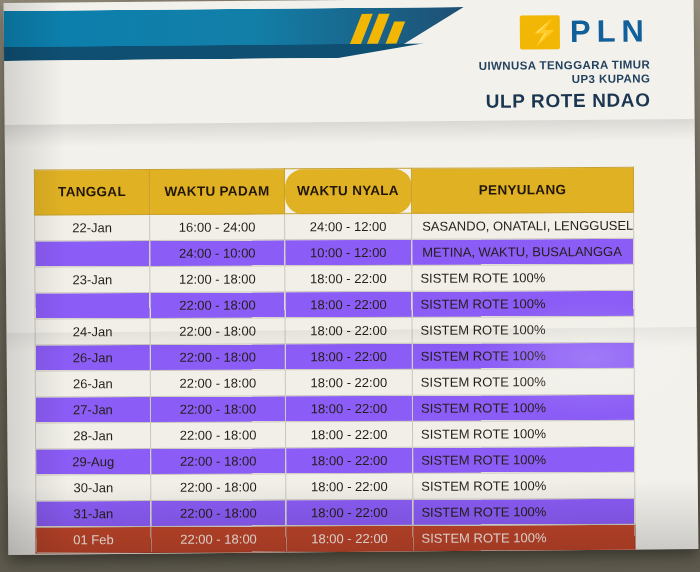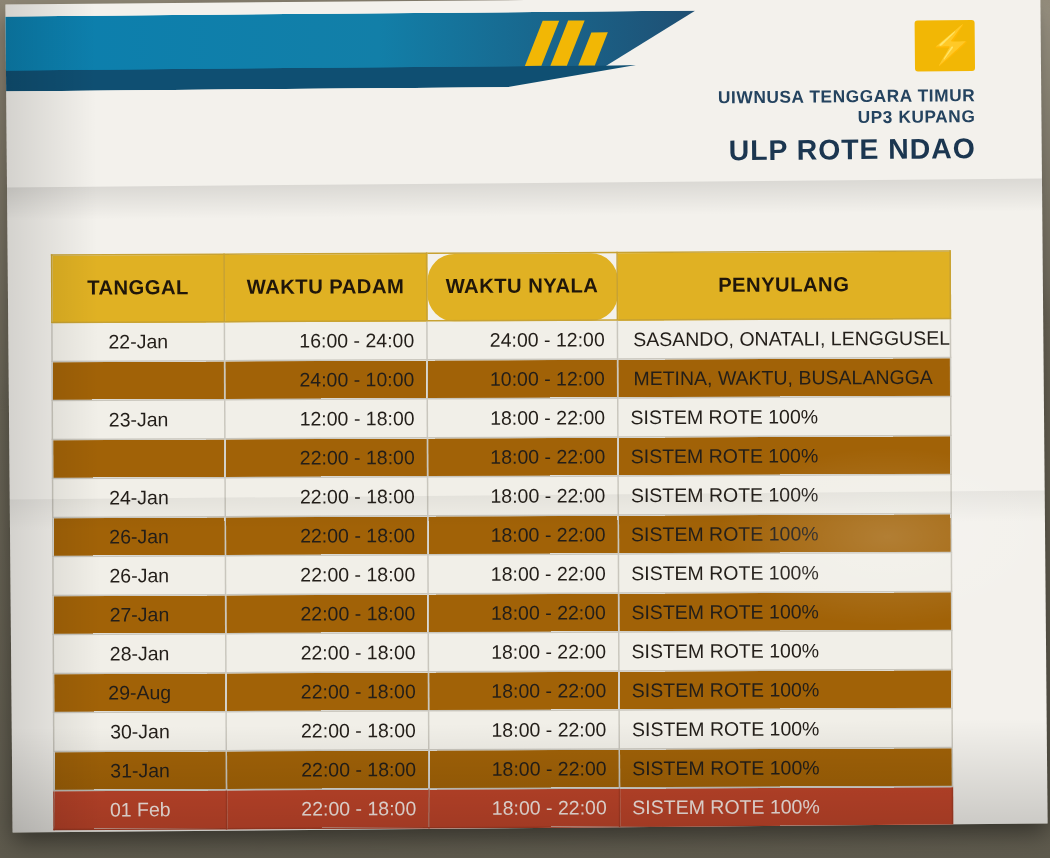--- a/index.html
+++ b/index.html
@@ -186,33 +186,33 @@
     height: 19px;
     color: #231e19;
     white-space: nowrap;
     overflow: hidden;
   }
   td.c-date {
     text-align: center;
     background: #f1efe8;
   }
   td.c-time {
-    text-align: right;
+    text-align: center;
     background: #f1efe8;
     padding-left: 9px;
   }
   td.c-feed {
     text-align: left;
     background: #f1efe8;
   }
   td.c-feed.left {
     text-align: left;
     padding-left: 10px;
   }
-  tr.alt td { background: #a16207; }
+  tr.alt td { background: #8b5cf6; }
   tr.highlight td {
     background: #c0452a;
     color: #f7e9e3;
     border-color: #a93d25;
   }
   
   .glare {
     position: absolute;
     left: 470px; top: 300px;
     width: 230px; height: 120px;
@@ -236,20 +236,21 @@
       <div class="slashes">
         <div class="slash s1"></div>
         <div class="slash s2"></div>
         <div class="slash s3"></div>
       </div>
 
       <div class="pln-logo">
         <div class="pln-mark">
           <span class="bolt">⚡</span>
         </div>
+        <div class="pln-word">PLN</div>
       </div>
 
       <div class="org-lines">
         <div class="l1">UIWNUSA TENGGARA TIMUR</div>
         <div class="l2">UP3 KUPANG</div>
         <div class="l3">ULP ROTE NDAO</div>
       </div>
     </div>
 
     <div class="table-wrap">

